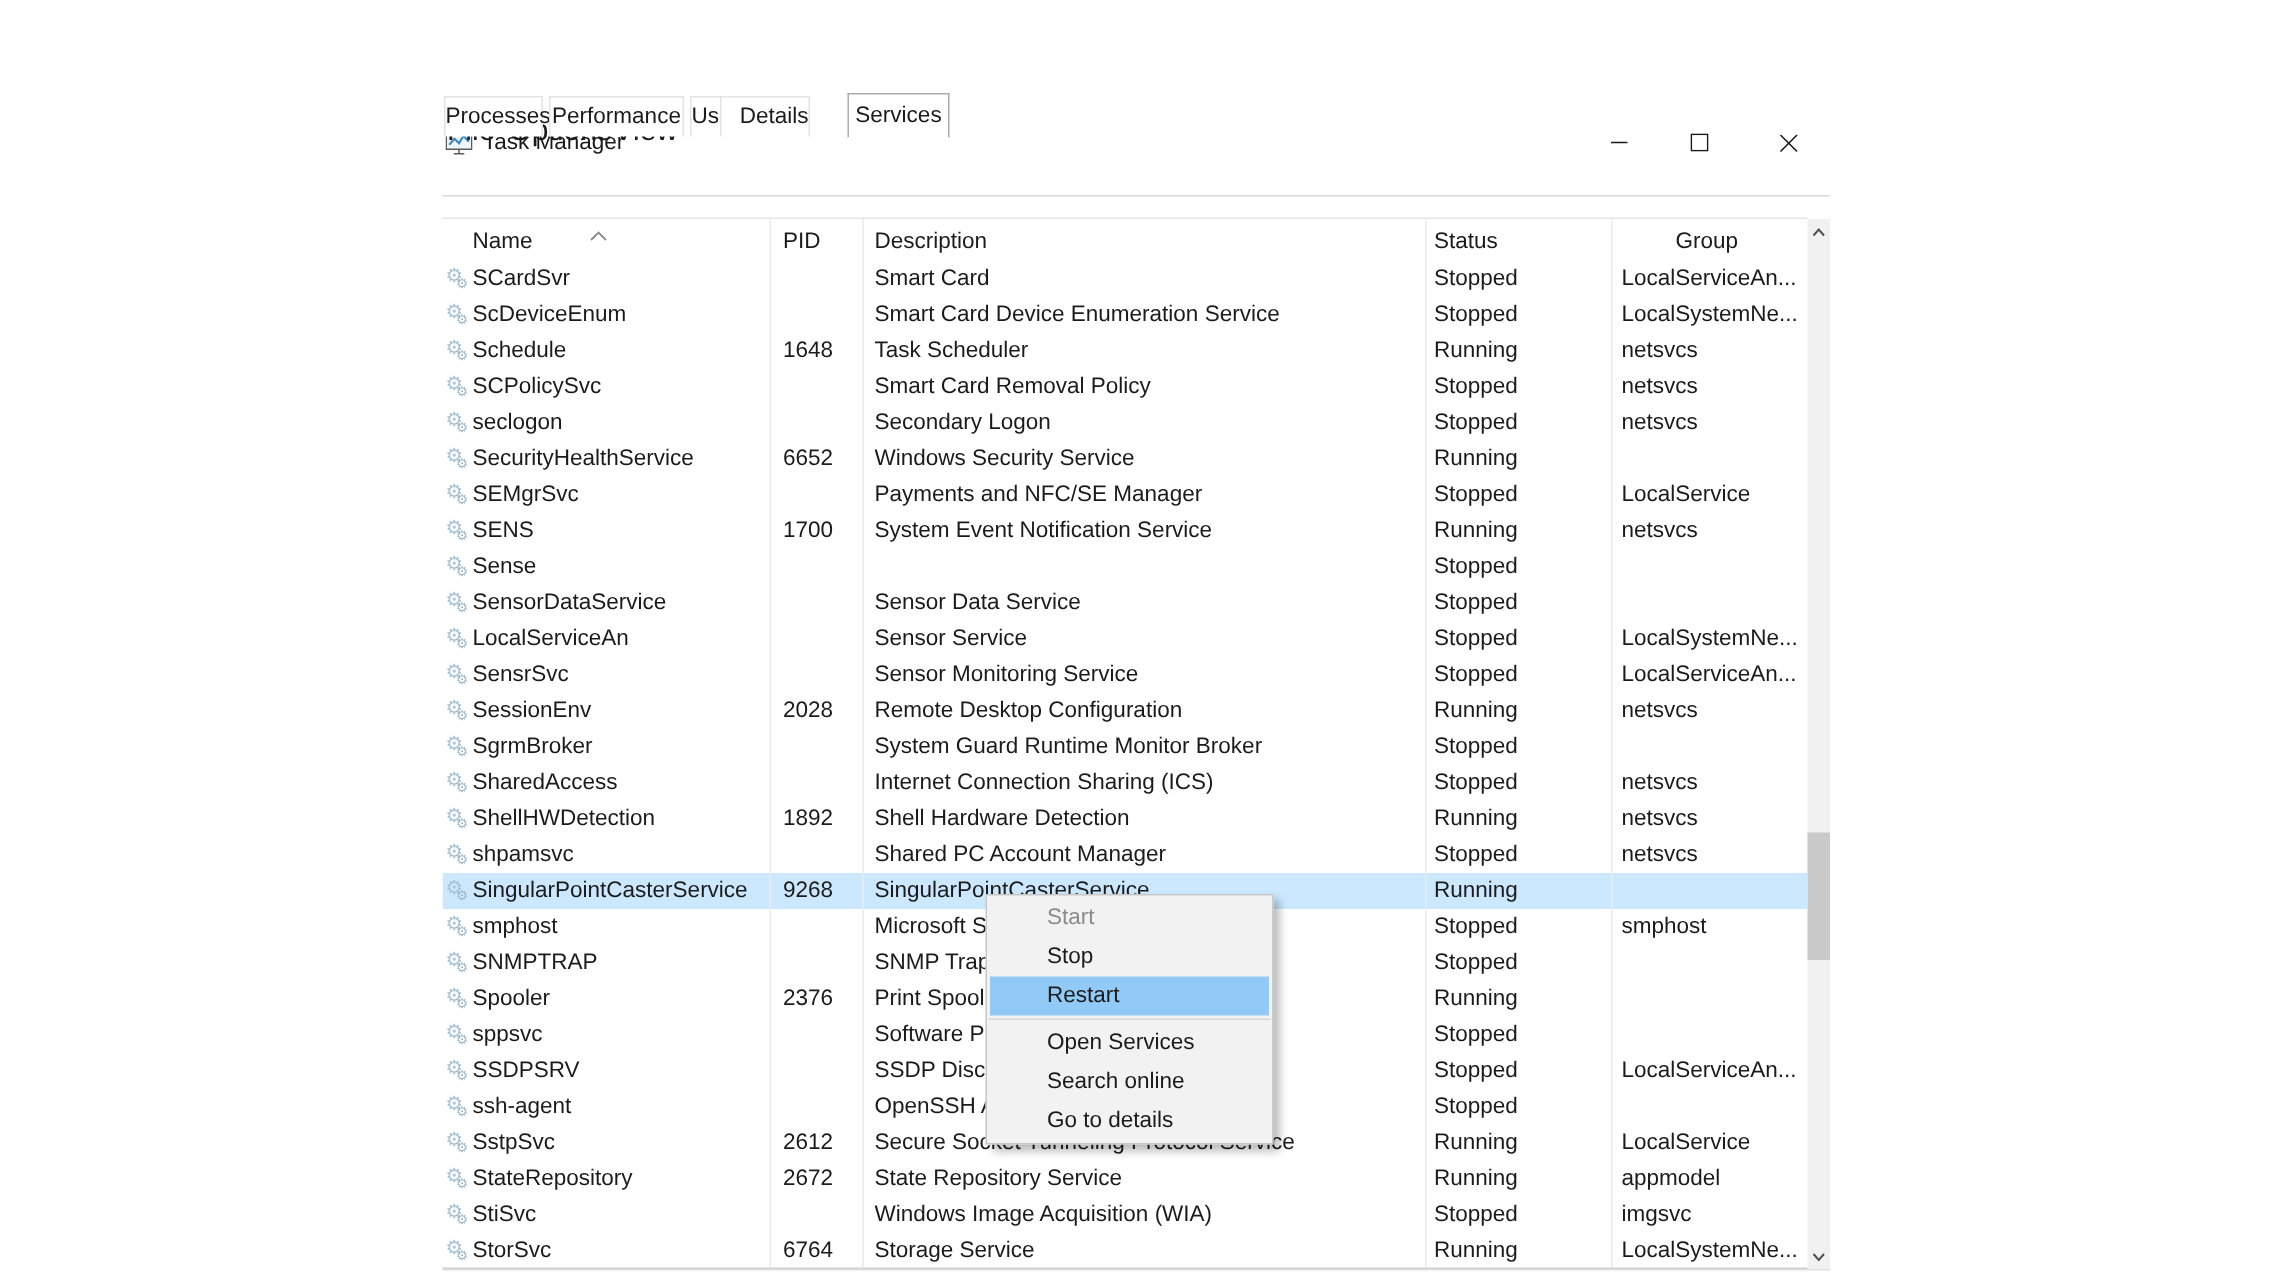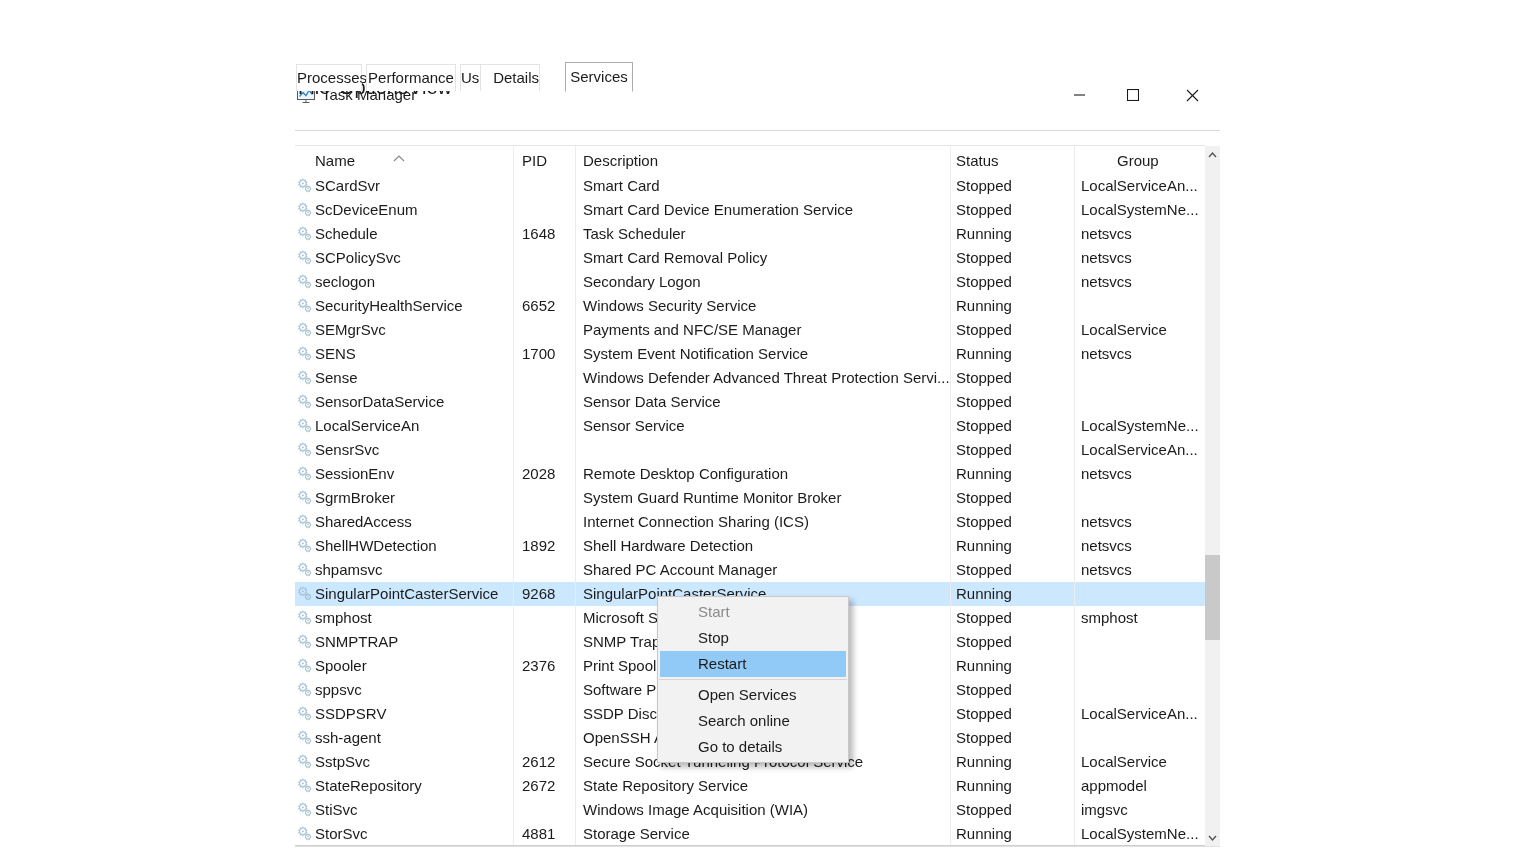--- a/index.html
+++ b/index.html
@@ -236,21 +236,20 @@
     <span class="cell c-status">Running</span>
     <span class="cell c-group">netsvcs</span>
   </div>
       <div class="row" style="top: 220px;">
     <span class="cell c-icon svc-icon">
           <i class="g1">⚙</i>
           <i class="g2">⚙</i>
         </span>
     <span class="cell c-name">Sense</span>
     <span class="cell c-pid"></span>
-    <span class="cell c-desc">Windows Defender Advanced Threat Protection Servi...</span>
     <span class="cell c-status">Stopped</span>
     <span class="cell c-group"></span>
   </div>
       <div class="row" style="top: 244px;">
     <span class="cell c-icon svc-icon">
           <i class="g1">⚙</i>
           <i class="g2">⚙</i>
         </span>
     <span class="cell c-name">SensorDataService</span>
     <span class="cell c-pid"></span>
@@ -269,20 +268,21 @@
     <span class="cell c-status">Stopped</span>
     <span class="cell c-group">LocalSystemNe...</span>
   </div>
       <div class="row" style="top: 292px;">
     <span class="cell c-icon svc-icon">
           <i class="g1">⚙</i>
           <i class="g2">⚙</i>
         </span>
     <span class="cell c-name">SensrSvc</span>
     <span class="cell c-pid"></span>
+    <span class="cell c-desc">Sensor Monitoring Service</span>
     <span class="cell c-status">Stopped</span>
     <span class="cell c-group">LocalServiceAn...</span>
   </div>
       <div class="row" style="top: 316px;">
     <span class="cell c-icon svc-icon">
           <i class="g1">⚙</i>
           <i class="g2">⚙</i>
         </span>
     <span class="cell c-name">SessionEnv</span>
     <span class="cell c-pid">2028</span>
@@ -443,21 +443,21 @@
     <span class="cell c-desc">Windows Image Acquisition (WIA)</span>
     <span class="cell c-status">Stopped</span>
     <span class="cell c-group">imgsvc</span>
   </div>
       <div class="row" style="top: 676px;">
     <span class="cell c-icon svc-icon">
           <i class="g1">⚙</i>
           <i class="g2">⚙</i>
         </span>
     <span class="cell c-name">StorSvc</span>
-    <span class="cell c-pid">4881</span>
+    <span class="cell c-pid">6764</span>
     <span class="cell c-desc">Storage Service</span>
     <span class="cell c-status">Running</span>
     <span class="cell c-group">LocalSystemNe...</span>
   </div>
     </div>
 </div>
 
 <div class="abs scrollbar">
   <div class="sb-btn sb-up">
     <svg width="9" height="6" viewBox="0 0 9 6">

